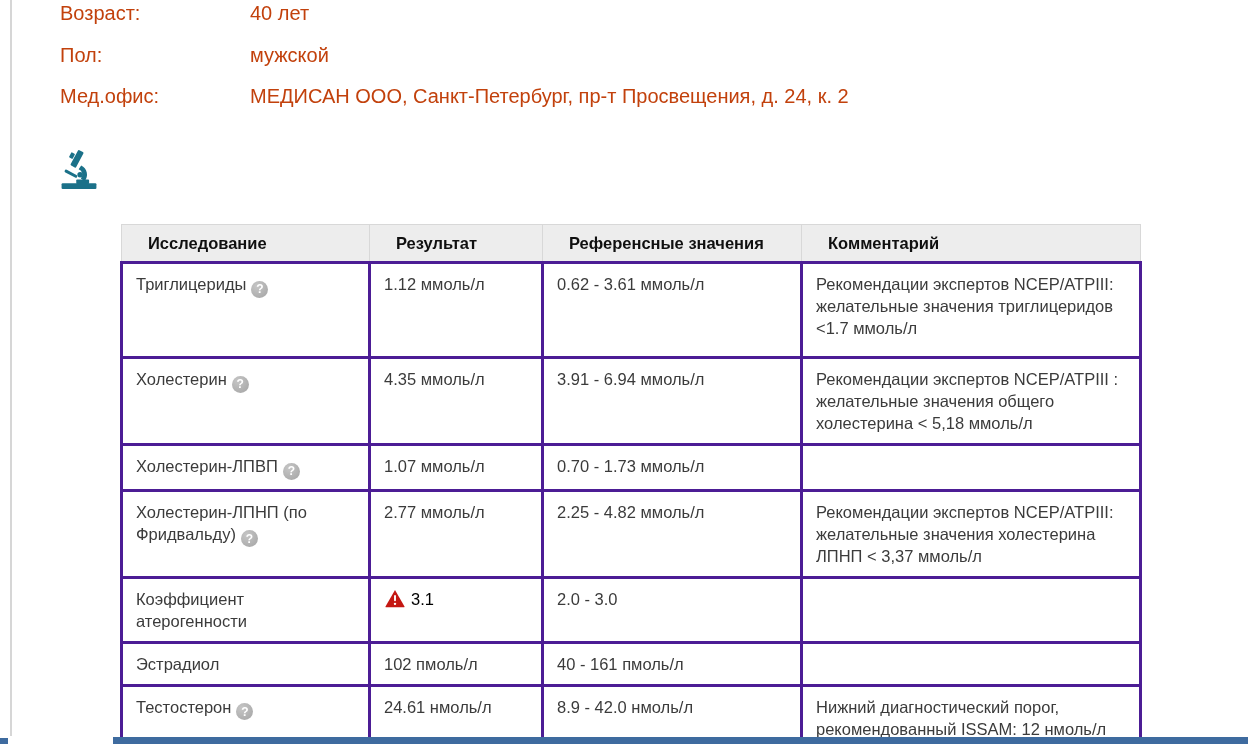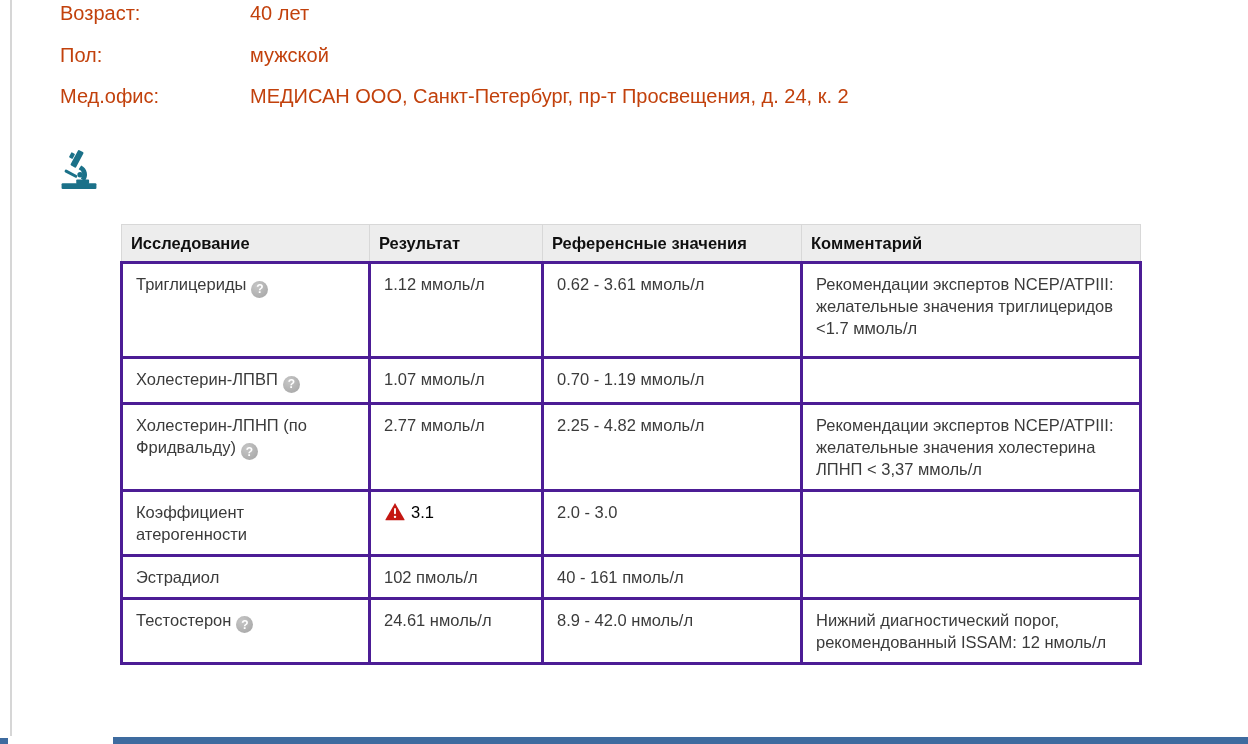--- a/index.html
+++ b/index.html
@@ -26,21 +26,21 @@
     position:absolute;left:120px;top:224px;width:1019px;
     border-collapse:collapse;table-layout:fixed;
   }
   table.results col.c1{width:248px;}
   table.results col.c2{width:173px;}
   table.results col.c3{width:259px;}
   table.results col.c4{width:339px;}
   table.results th{
     background:#ededed;border:1px solid #d8d8d8;
     font-size:16.5px;font-weight:bold;color:#101010;
-    text-align:left;padding:8px 9px;height:20px;vertical-align:middle;
+    text-align:left;padding:8px 26px;height:20px;vertical-align:middle;
   }
   table.results td{
     border:3px solid #4c1d95;vertical-align:top;
     font-size:16.5px;color:#3b3b3b;line-height:22px;padding:9px 13px;
   }
   tr.r0{height:95px;} tr.r1{height:85px;} tr.r2{height:36px;}
   tr.r3{height:85px;} tr.r4{height:65px;} tr.r5{height:37px;padding-left:47px;} tr.r6{height:65px;}
 
   .help-icon{
     display:inline-flex;width:17px;height:17px;border-radius:50%;
@@ -105,24 +105,30 @@
       <th>Комментарий</th>
     </tr>
   </thead>
   <tbody>
     <tr class="r0">
       <td><span>Триглицериды</span><span class="help-icon">?</span></td>
       <td>1.12 ммоль/л</td>
       <td>0.62 - 3.61 ммоль/л</td>
       <td>Рекомендации экспертов NCEP/ATPIII: желательные значения триглицеридов &lt;1.7 ммоль/л</td>
     </tr>
+    <tr class="r1">
+      <td><span>Холестерин</span><span class="help-icon">?</span></td>
+      <td>4.35 ммоль/л</td>
+      <td>3.91 - 6.94 ммоль/л</td>
+      <td>Рекомендации экспертов NCEP/ATPIII : желательные значения общего холестерина &lt; 5,18 ммоль/л</td>
+    </tr>
     <tr class="r2">
       <td><span>Холестерин-ЛПВП</span><span class="help-icon">?</span></td>
       <td>1.07 ммоль/л</td>
-      <td>0.70 - 1.19 ммоль/л</td>
+      <td>0.70 - 1.73 ммоль/л</td>
       <td></td>
     </tr>
     <tr class="r3">
       <td><span>Холестерин-ЛПНП (по Фридвальду)</span><span class="help-icon">?</span></td>
       <td>2.77 ммоль/л</td>
       <td>2.25 - 4.82 ммоль/л</td>
       <td>Рекомендации экспертов NCEP/ATPIII: желательные значения холестерина ЛПНП &lt; 3,37 ммоль/л</td>
     </tr>
     <tr class="r4">
       <td><span>Коэффициент атерогенности</span></td>

